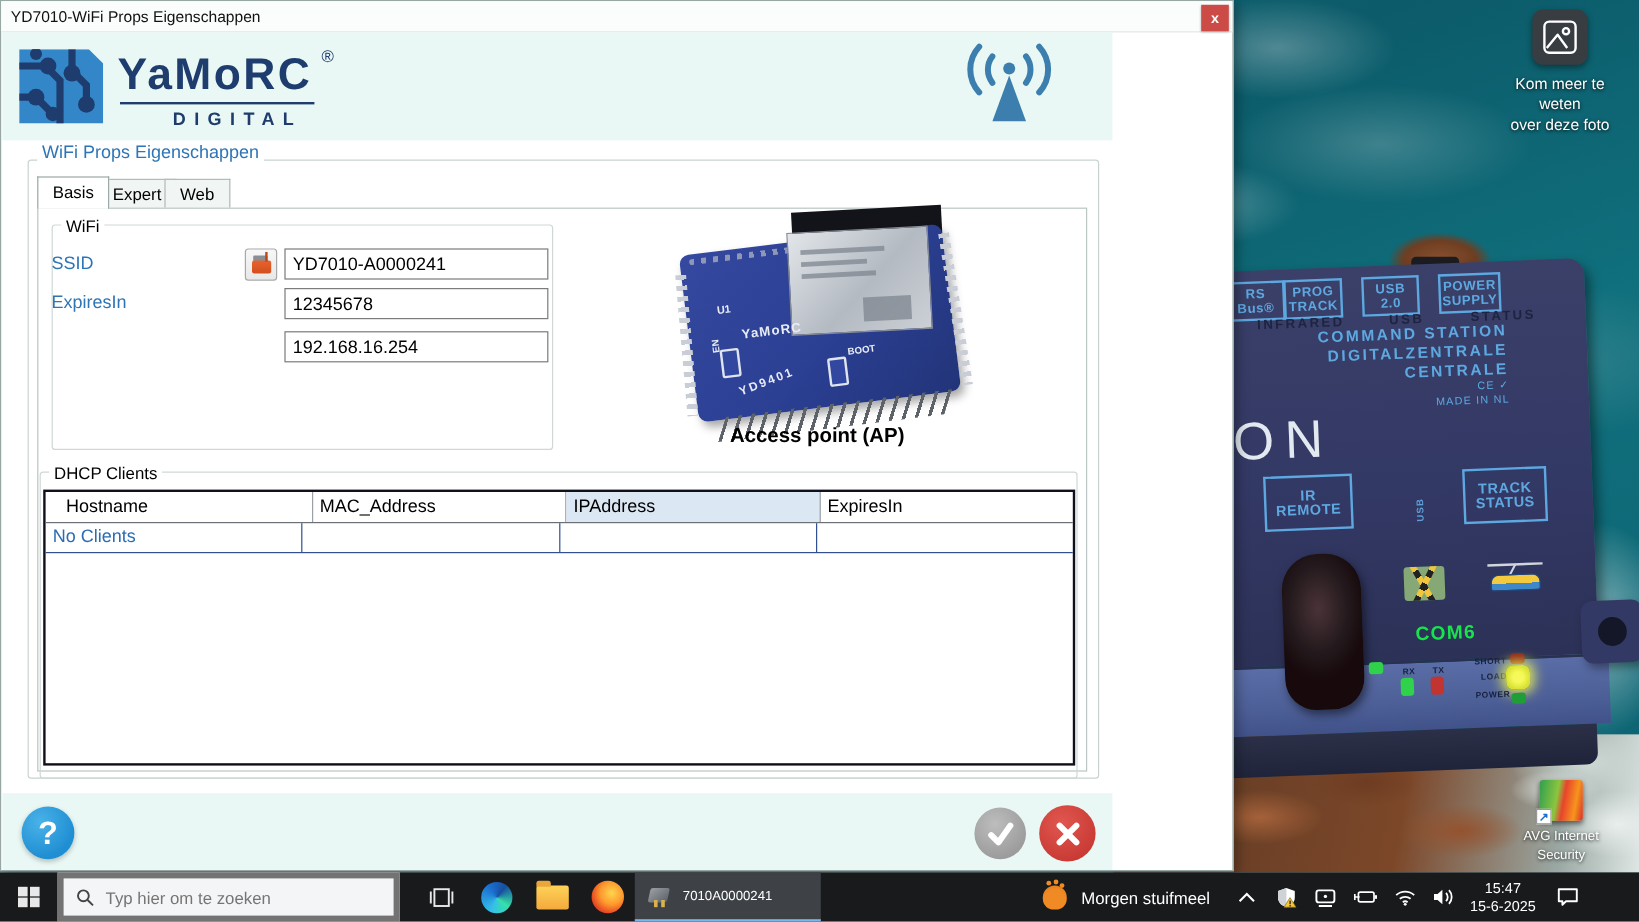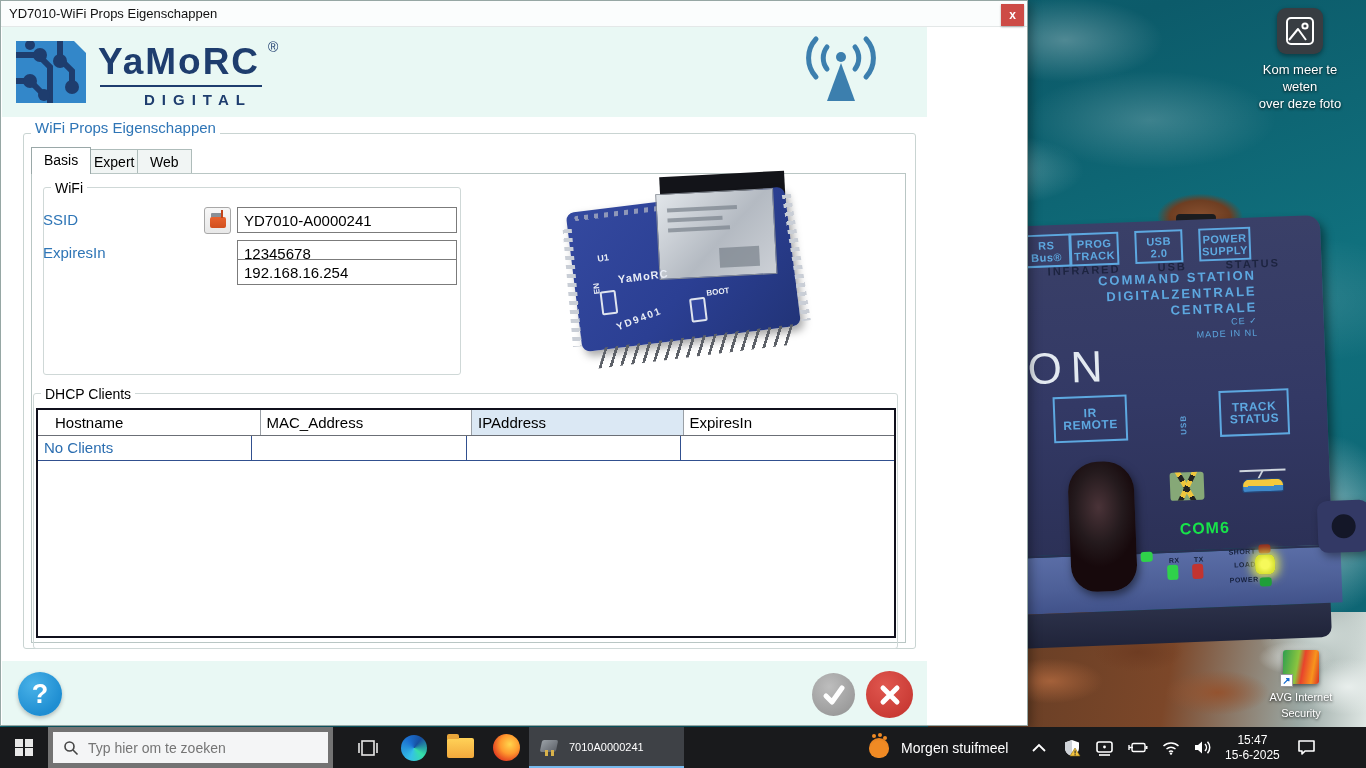--- a/index.html
+++ b/index.html
@@ -321,21 +321,21 @@
 
   <div class="fld-lab" style="left:42px; top:210px;">SSID</div>
   <div id="ssid-btn">
     <div class="devtop"></div>
     <div class="dev"></div>
       <div class="devant"></div>
   </div>
   <input class="fld" style="left: 236px; top: 206px;" readonly="" value="YD7010-A0000241">
   <div class="fld-lab" style="left:42px; top:243px;">ExpiresIn</div>
   <input class="fld" style="left: 236px; top: 239px;" readonly="" value="12345678">
-  <input class="fld" style="left: 236px; top: 258px;" readonly="" value="192.168.16.254">
+  <input class="fld" style="left: 236px; top: 275px;" readonly="" value="192.168.16.254">
 
   <div id="pcb">
     <div class="pcb-black"></div>
     <div class="pcb-board">
       <div class="pcb-pins-l"></div>
       <div class="pcb-pins-r"></div>
       <div class="pcb-legs"></div>
       <div class="pcb-dotrow" style="top:4px;"></div>
       <div class="pcb-module">
         <div class="ln" style="top:14px; width:70px;"></div>
@@ -345,20 +345,21 @@
       </div>
       <div class="silk" style="left:26px; top:44px; font-size:9px;">U1</div>
       <div class="silk" style="left:44px; top:66px; font-size:11px; letter-spacing:1px;">YaMoRC</div>
       <div class="silk" style="left:16px; top:74px; font-size:8px; transform:rotate(-90deg);">EN</div>
       <div class="silk" style="left:130px; top:92px; font-size:8px;">BOOT</div>
       <div class="silk" style="left:36px; top:108px; font-size:10px; transform:rotate(-14deg); letter-spacing:2px;">YD9401</div>
       <div class="pcb-btn" style="left:24px; top:82px;"></div>
       <div class="pcb-btn" style="left:112px; top:100px;"></div>
     </div>
   </div>
+  <div id="ap-caption">Access point (AP)</div>
 
   <div class="gbox" id="dhcp-gbox"></div>
   <div class="gbox-lab" id="dhcp-gbox-lab">DHCP Clients</div>
   <div id="dhcp-table">
     <div class="th-row">
       <div class="th">Hostname</div>
       <div class="th">MAC_Address</div>
       <div class="th hl">IPAddress</div>
       <div class="th">ExpiresIn</div>
     </div>

